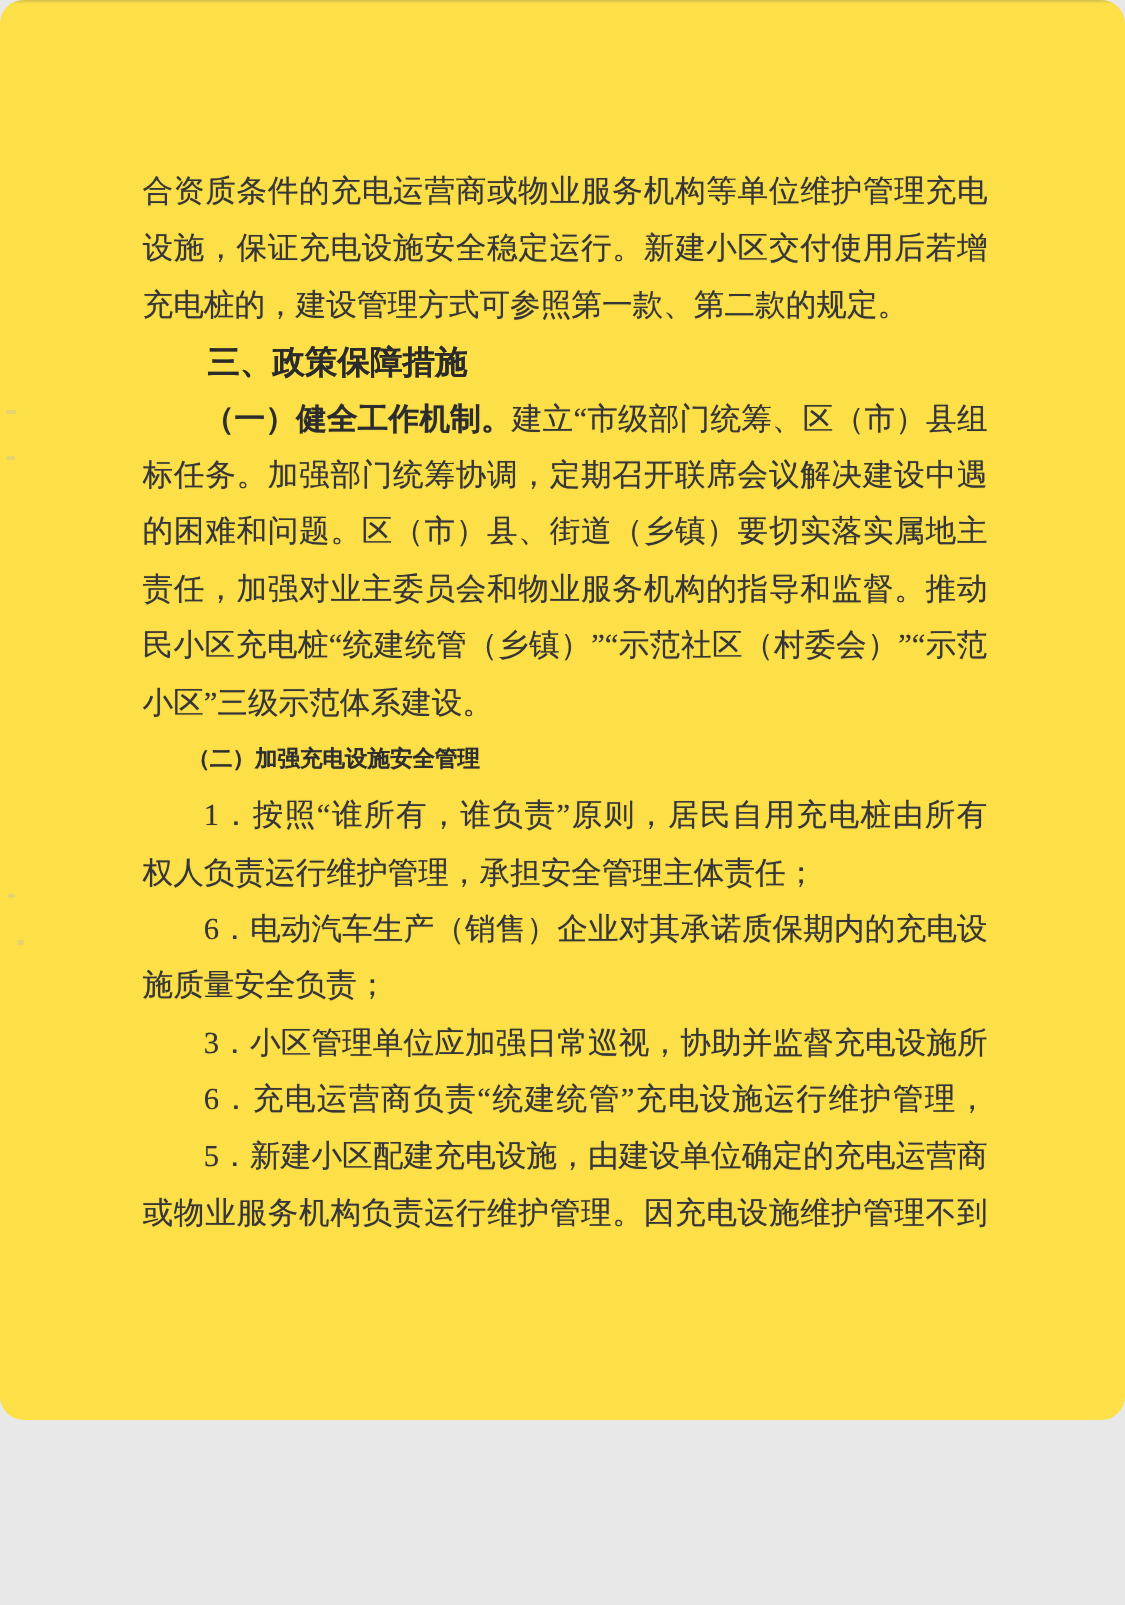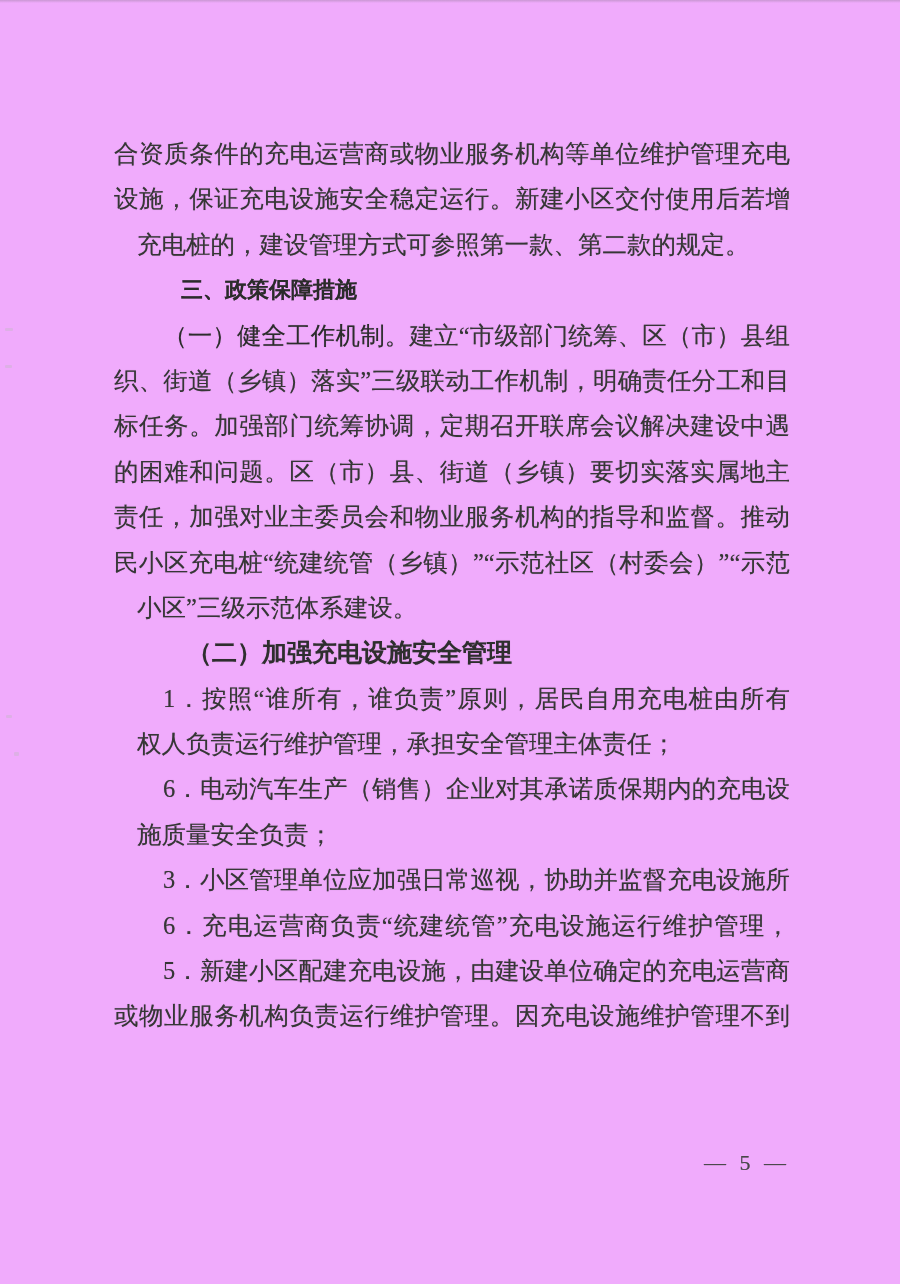--- a/index.html
+++ b/index.html
@@ -4,24 +4,25 @@
 <style>
   html, body {
     margin: 0;
     padding: 0;
     background: #e8e8e8;
     font-family: "Liberation Serif", "DejaVu Serif", serif;
   }
   .page {
     position: relative;
     width: 900px;
-    height: 1284px;
+    height: 1136px;
     margin: 0 auto;
-    background: #f0abfc;
+    background: #fde047;
     overflow: hidden;
+    border-radius: 19px;
   }
   
   .scan-top-edge {
     position: absolute;
     top: 0; left: 0;
     width: 100%; height: 3px;
     background: linear-gradient(to bottom, rgba(90,90,90,0.25), rgba(0,0,0,0));
   }
   
   .speck {
@@ -47,41 +48,40 @@
   .line {
     line-height: 45.4px;
     height: 45.4px;
     overflow: hidden;
     text-align: justify;
     text-align-last: justify;
     white-space: normal;
   }
   .line.last {
     text-align-last: left;
-    margin-left: 23px;
   }
   .line.indent {
     text-indent: 2em;
   }
   .line.heading1 {
     font-family: "Liberation Sans", "DejaVu Sans", sans-serif;
     font-weight: bold;
-    font-size: 22px;
+    font-size: 26px;
     color: #2b2b2b;
     text-align-last: left;
     text-shadow: 0 0 0.5px rgba(40,40,40,0.6);
   }
   .line.heading2 {
     font-weight: bold;
-    font-size: 25px;
+    font-size: 18px;
     color: #2e2e2e;
     text-align-last: left;
   }
   .line strong {
-    font-weight: normal;
+    font-weight: bold;
     color: #2c2c2c;
   }
   .page-footer {
     position: absolute;
     top: 1150px;
     left: 0;
     width: 790px;
     text-align: right;
     font-size: 22px;
     color: #474747;
@@ -98,21 +98,20 @@
   <div class="speck s2"></div>
   <div class="speck s3"></div>
   <div class="speck s4"></div>
 
   <div class="doc-body">
       <div class="line body">合资质条件的充电运营商或物业服务机构等单位维护管理充电</div>
       <div class="line body">设施，保证充电设施安全稳定运行。新建小区交付使用后若增设</div>
       <div class="line body last">充电桩的，建设管理方式可参照第一款、第二款的规定。</div>
       <div class="line heading1 indent last">三、政策保障措施</div>
       <div class="line body indent"><strong>（一）健全工作机制。</strong>建立“市级部门统筹、区（市）县组</div>
-      <div class="line body">织、街道（乡镇）落实”三级联动工作机制，明确责任分工和目</div>
       <div class="line body">标任务。加强部门统筹协调，定期召开联席会议解决建设中遇到</div>
       <div class="line body">的困难和问题。区（市）县、街道（乡镇）要切实落实属地主体</div>
       <div class="line body">责任，加强对业主委员会和物业服务机构的指导和监督。推动居</div>
       <div class="line body">民小区充电桩“统建统管（乡镇）”“示范社区（村委会）”“示范</div>
       <div class="line body last">小区”三级示范体系建设。</div>
       <div class="line heading2 indent last">（二）加强充电设施安全管理</div>
       <div class="line body indent">1．按照“谁所有，谁负责”原则，居民自用充电桩由所有</div>
       <div class="line body last">权人负责运行维护管理，承担安全管理主体责任；</div>
       <div class="line body indent">6．电动汽车生产（销售）企业对其承诺质保期内的充电设</div>
       <div class="line body last">施质量安全负责；</div>

